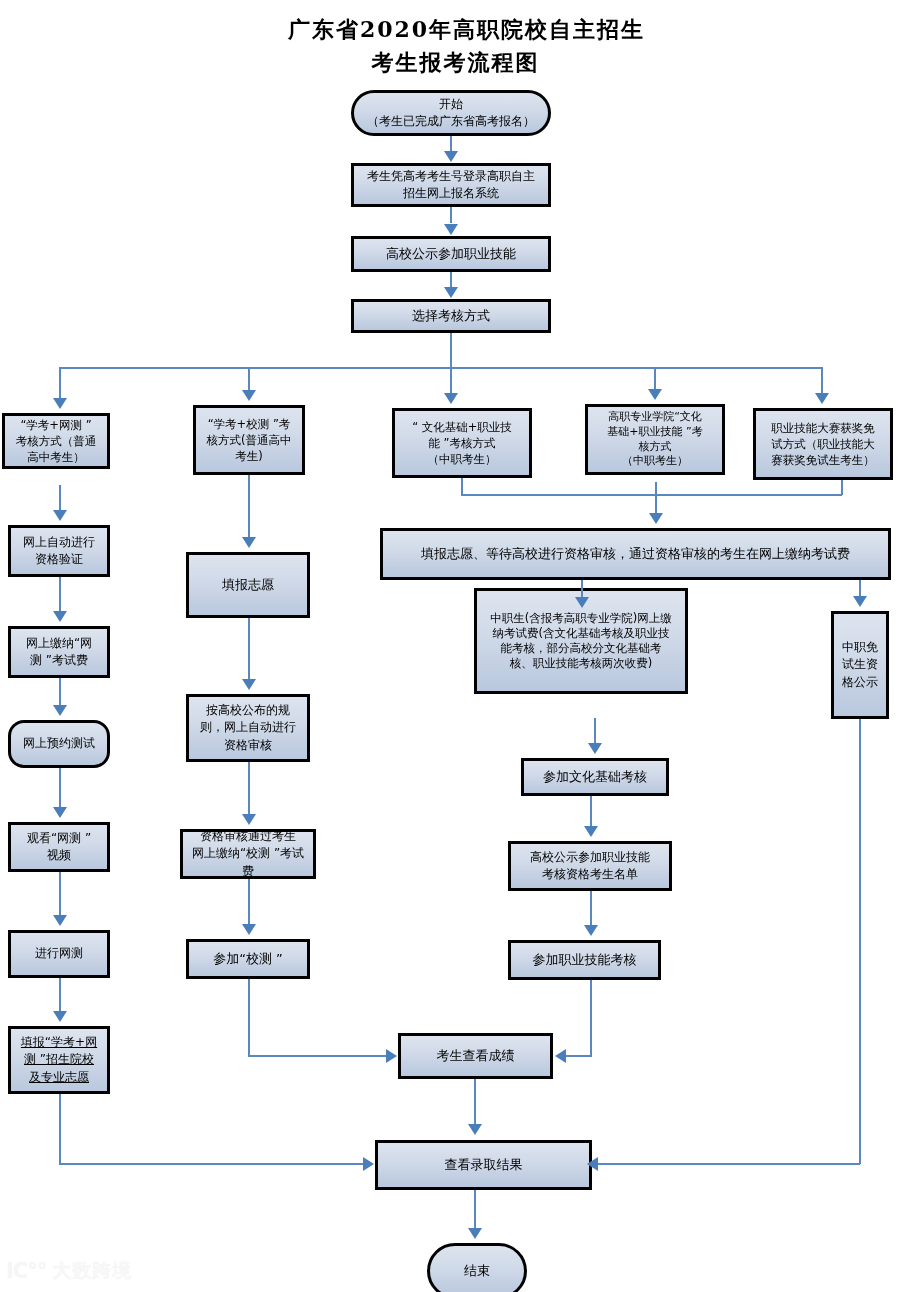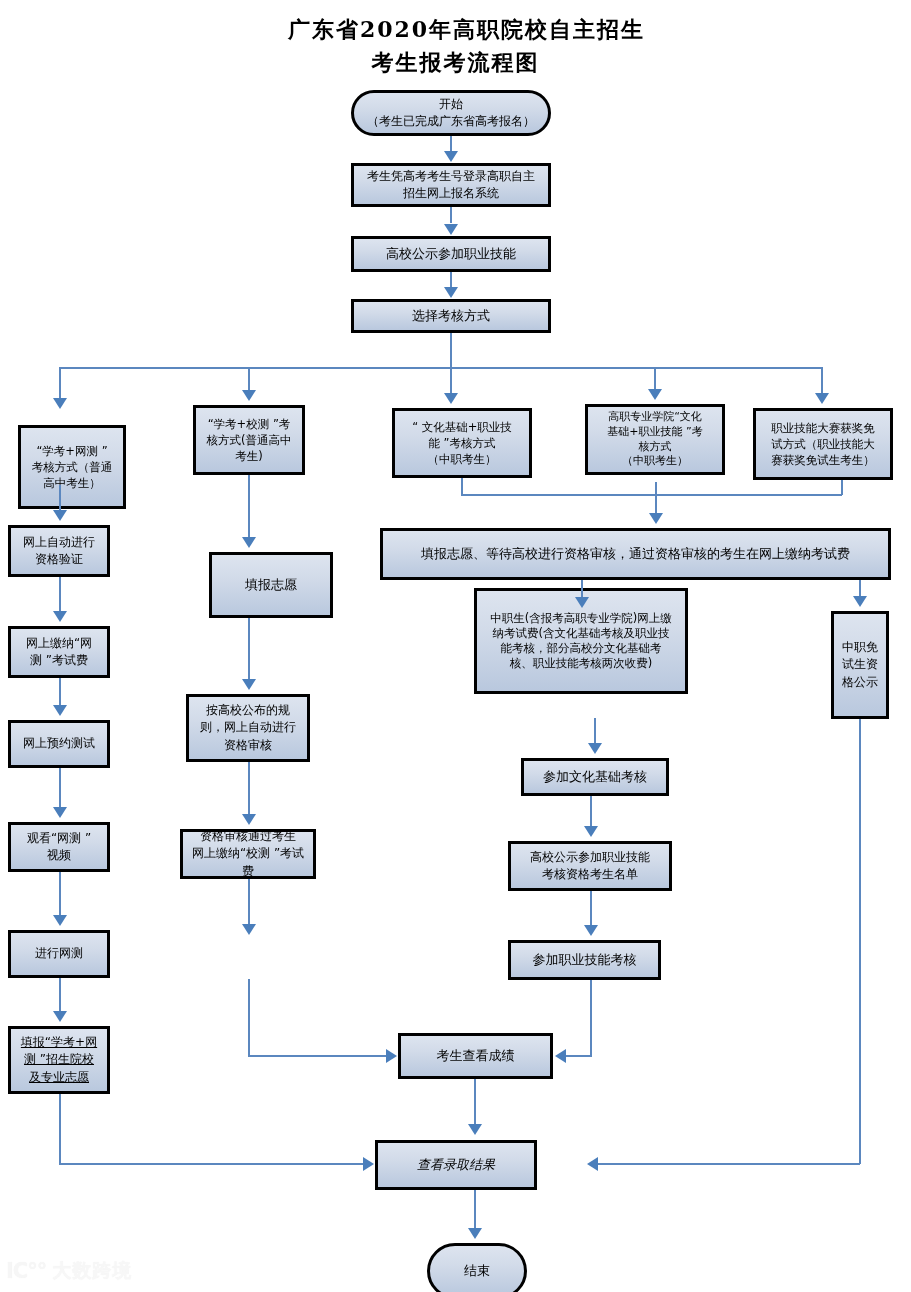--- a/index.html
+++ b/index.html
@@ -123,21 +123,21 @@
   <div class="node term f12" style="left:351px; top:90px; width:200px; height:46px;">开始
 （考生已完成广东省高考报名）</div>
 
   <div class="node f12" style="left:351px; top:163px; width:200px; height:44px;">考生凭高考考生号登录高职自主
 招生网上报名系统</div>
 
   <div class="node f13" style="left:351px; top:236px; width:200px; height:36px;">高校公示参加职业技能</div>
 
   <div class="node f13" style="left:351px; top:299px; width:200px; height:34px;">选择考核方式</div>
 
-  <div class="node f115" style="left:18px; top:413px; width:108px; height:84px;margin-top:12px;">“学考+网测 ”
+  <div class="node f115" style="left:2px; top:413px; width:108px; height:56px;">“学考+网测 ”
 考核方式（普通
 高中考生）</div>
 
   <div class="node f115" style="left:193px; top:405px; width:112px; height:70px;">“学考+校测 ”考
 核方式(普通高中
 考生)</div>
 
   <div class="node f115" style="left:392px; top:408px; width:140px; height:70px;">“ 文化基础+职业技
 能 ”考核方式
 （中职考生）</div>
@@ -148,52 +148,53 @@
 （中职考生）</div>
 
   <div class="node f115" style="left:753px; top:408px; width:140px; height:72px;">职业技能大赛获奖免
 试方式（职业技能大
 赛获奖免试生考生）</div>
 
   <div class="node f12" style="left:8px; top:525px; width:102px; height:52px;">网上自动进行
 资格验证</div>
   <div class="node f12" style="left:8px; top:626px; width:102px; height:52px;">网上缴纳“网
 测 ”考试费</div>
-  <div class="node f12" style="left:8px; top:720px; width:102px; height:48px;">网上预约测试</div>
+  <div class="node f12" style="left:8px; top:720px; width:102px; height:48px;border-radius:16px;">网上预约测试</div>
   <div class="node f12" style="left:8px; top:822px; width:102px; height:50px;">观看“网测 ”
 视频</div>
   <div class="node f12" style="left:8px; top:930px; width:102px; height:48px;">进行网测</div>
   <div class="node f12" style="left:8px; top:1026px; width:102px; height:68px;text-decoration:underline;">填报“学考+网
 测 ”招生院校
 及专业志愿</div>
 
-  <div class="node f13" style="left:186px; top:552px; width:124px; height:66px;margin-left:23px;">填报志愿</div>
+  <div class="node f13" style="left:186px; top:552px; width:124px; height:66px;">填报志愿</div>
   <div class="node f12" style="left:186px; top:694px; width:124px; height:68px;">按高校公布的规
 则，网上自动进行
 资格审核</div>
   <div class="node f12" style="left:180px; top:829px; width:136px; height:50px;">资格审核通过考生
 网上缴纳“校测 ”考试费</div>
+  <div class="node f13" style="left:186px; top:939px; width:124px; height:40px;">参加“校测 ”</div>
 
   <div class="node f13" style="left:380px; top:528px; width:511px; height:52px;">填报志愿、等待高校进行资格审核，通过资格审核的考生在网上缴纳考试费</div>
 
   <div class="node f115 tight" style="left:474px; top:588px; width:214px; height:106px;">中职生(含报考高职专业学院)网上缴
 纳考试费(含文化基础考核及职业技
 能考核，部分高校分文化基础考
 核、职业技能考核两次收费)</div>
   <div class="node f13" style="left:521px; top:758px; width:148px; height:38px;">参加文化基础考核</div>
   <div class="node f12" style="left:508px; top:841px; width:164px; height:50px;">高校公示参加职业技能
 考核资格考生名单</div>
   <div class="node f13" style="left:508px; top:940px; width:153px; height:40px;">参加职业技能考核</div>
 
   <div class="node f12" style="left:831px; top:611px; width:58px; height:108px;">中职免
 试生资
 格公示</div>
 
   <div class="node f13" style="left:398px; top:1033px; width:155px; height:46px;">考生查看成绩</div>
-  <div class="node f13" style="left:375px; top:1140px; width:162px; height:50px;font-style:italic;">查看录取结果</div>
+  <div class="node f13" style="left:375px; top:1140px; width:217px; height:50px;">查看录取结果</div>
   <div class="node term f13" style="left:427px; top:1243px; width:100px; height:56px;">结束</div>
 
   <div class="ln lv" style="left:450px; top:136px; height:16px;"></div>
   <div class="arrow down" style="left:444px; top:151px;"></div>
 
   <div class="ln lv" style="left:450px; top:207px; height:16px;"></div>
   <div class="arrow down" style="left:444px; top:224px;"></div>
 
   <div class="ln lv" style="left:450px; top:272px; height:15px;"></div>
   <div class="arrow down" style="left:444px; top:287px;"></div>

